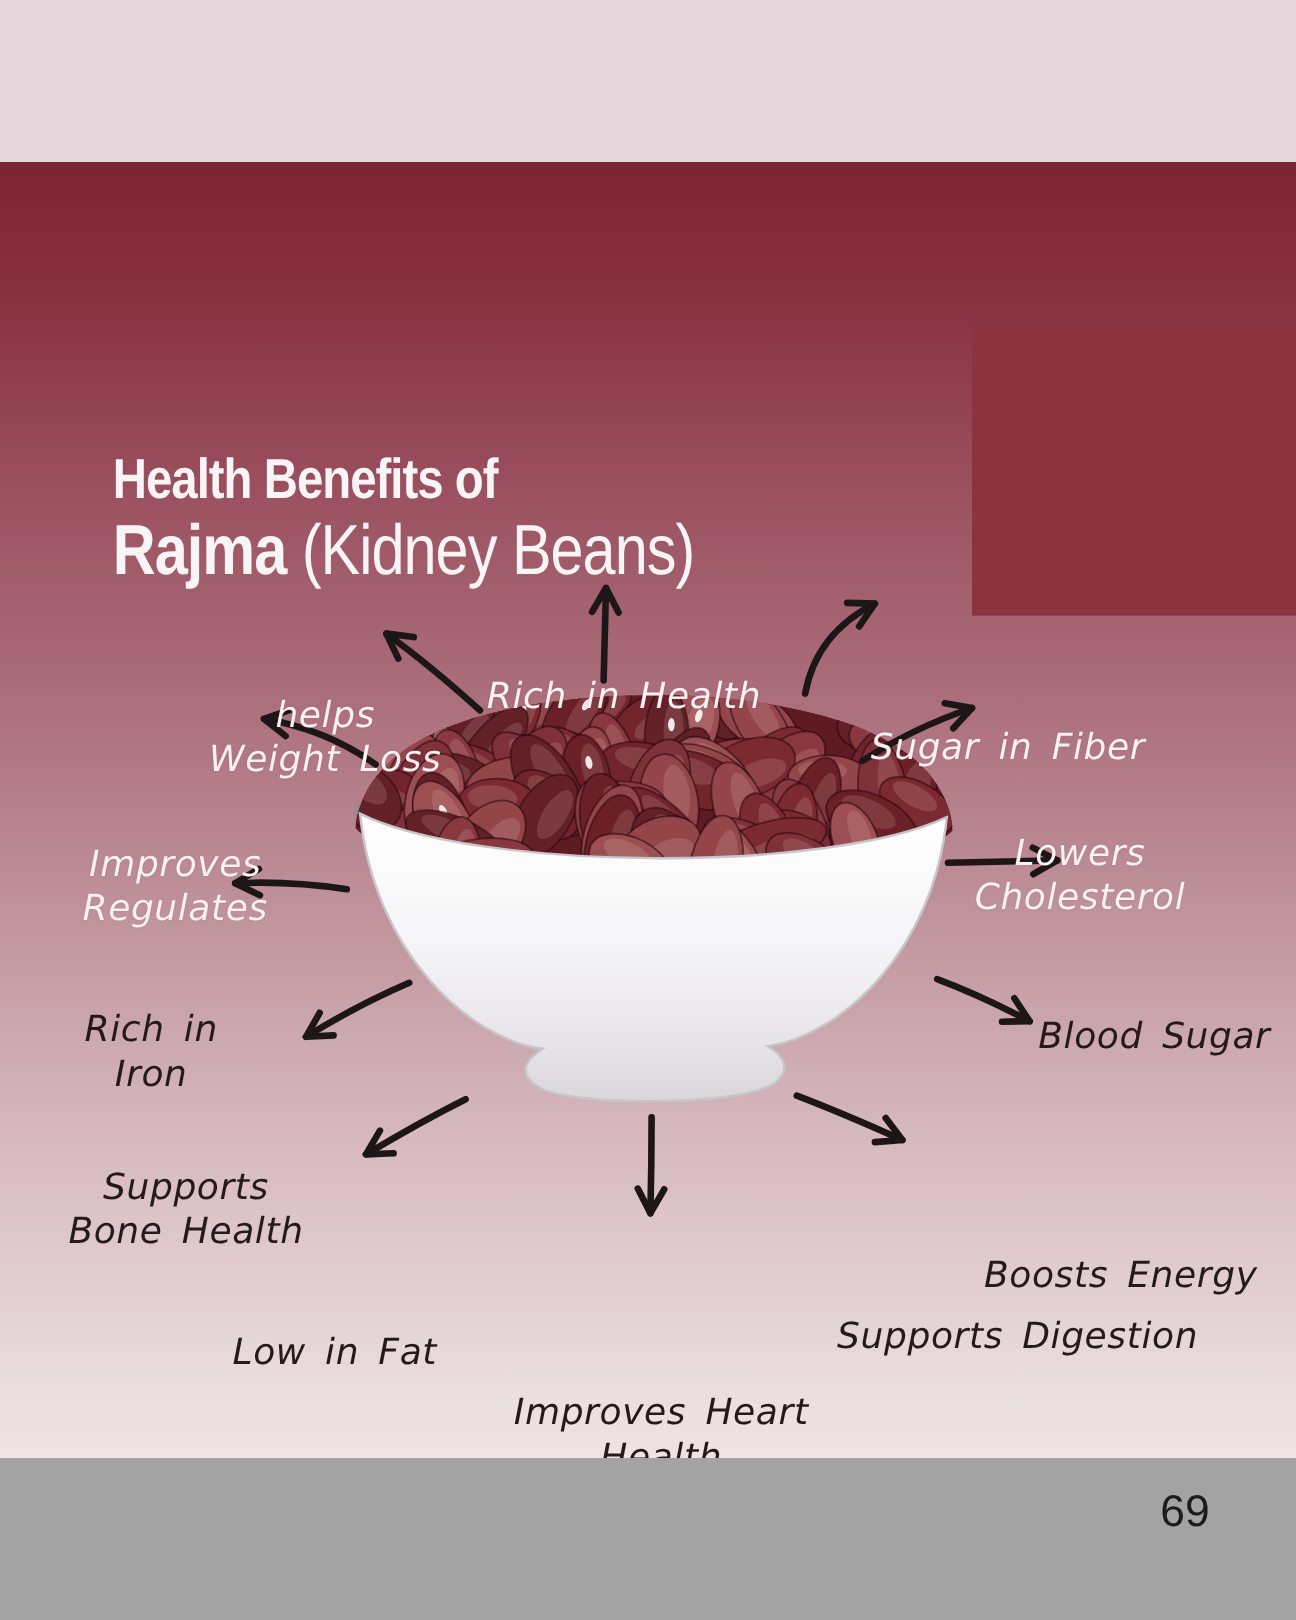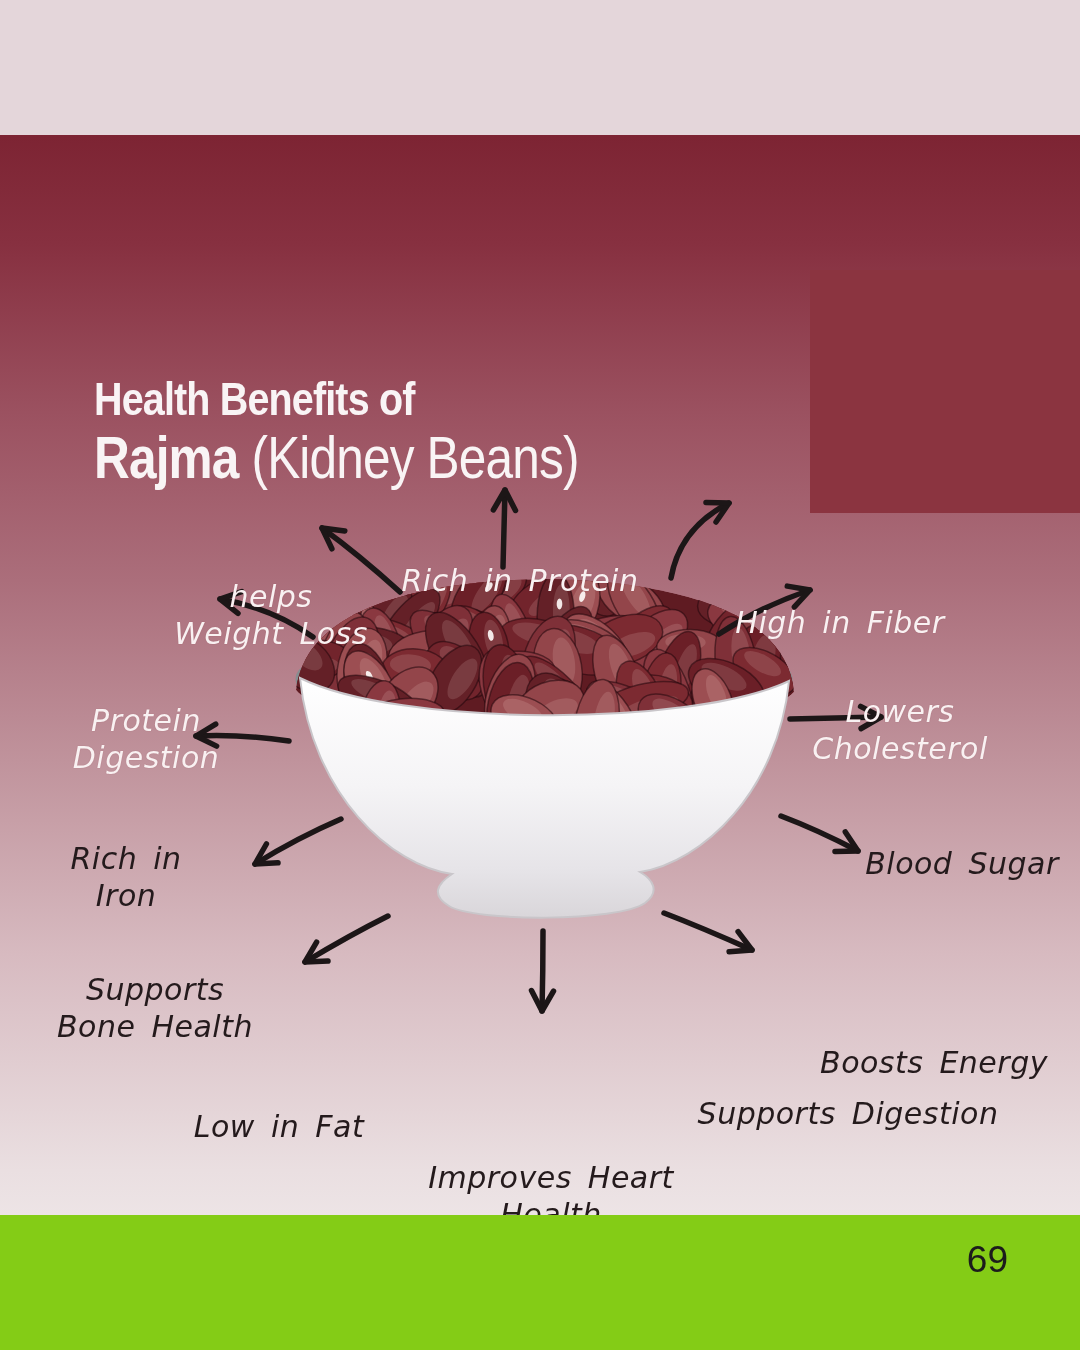--- a/index.html
+++ b/index.html
@@ -2,21 +2,21 @@
 <html><head>
 <meta charset="utf-8">
 <style>
   html,body{margin:0;padding:0;background:#ffffff;}
   .poster{
     position:relative; width:1080px; height:1350px; overflow:hidden;
     font-family:"Liberation Sans", sans-serif; background:#e4d6da;
   }
   .band{position:absolute; left:0; width:1080px;}
   .band-top{top:0; height:135px; background:#e4d6da;}
-  .band-bottom{top:1215px; height:135px; background:#84cc16;}
+  .band-bottom{top:1215px; height:135px; background:#a3a3a3;}
   .main{
     position:absolute; left:0; top:135px; width:1080px; height:1204px;
     background:linear-gradient(180deg,
       #7d2433 0%, #873040 9%, #9b5160 23%, #ab6e7b 37%,
       #c0939c 52%, #d7bac0 68%, #eadfe1 86%, #f5f2f3 100%);
   }
   .accent-rect{
     position:absolute; left:810px; top:135px; width:270px; height:243px;
     background:#8b3440;
   }
@@ -544,30 +544,30 @@
             <path d="M835.0 851.4 L858 851 L845.3 831.9"></path>
           </g>
         </g>
     </svg>
 
     <div class="label white lb-weight">
       <div>helps</div>
       <div>Weight Loss</div>
     </div>
     <div class="label white lb-protein">
-      <div>Rich in Protein</div>
+      <div>Rich in Health</div>
 
     </div>
     <div class="label white lb-fiber">
-      <div>High in Fiber</div>
+      <div>Sugar in Fiber</div>
 
     </div>
     <div class="label white lb-metabolism">
-      <div>Protein</div>
-      <div>Digestion</div>
+      <div>Improves</div>
+      <div>Regulates</div>
     </div>
     <div class="label white lb-cholesterol">
       <div>Lowers</div>
       <div>Cholesterol</div>
     </div>
     <div class="label dark lb-iron">
       <div>Rich in</div>
       <div>Iron</div>
     </div>
     <div class="label dark lb-blood">

